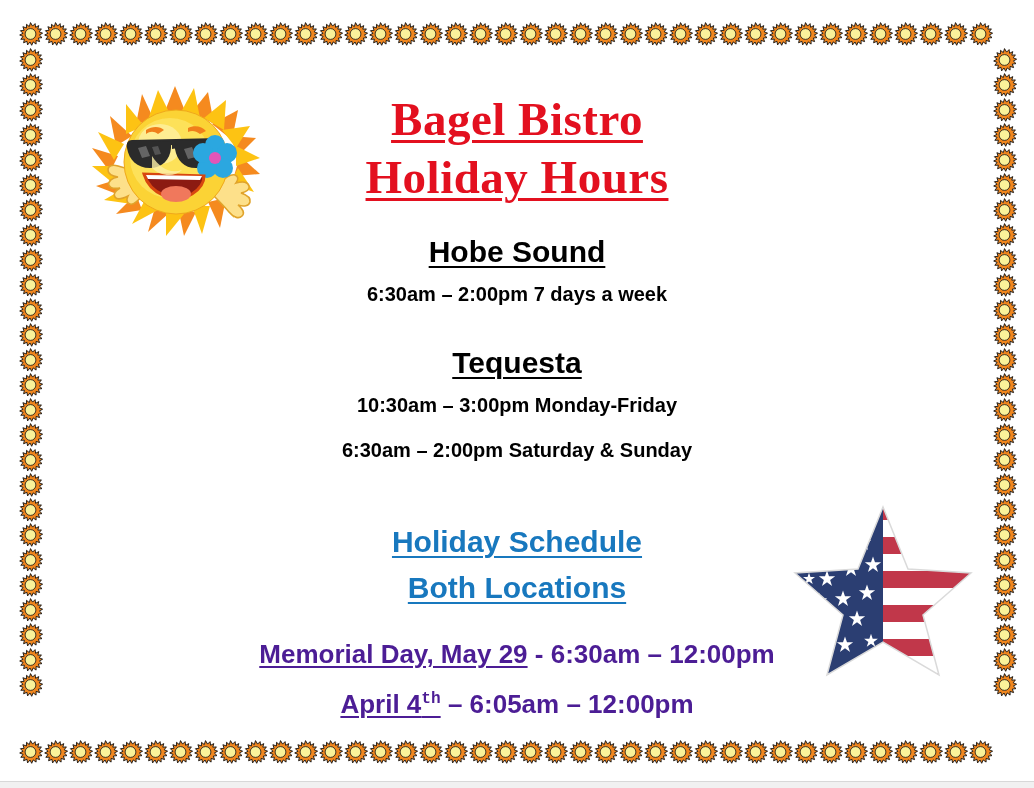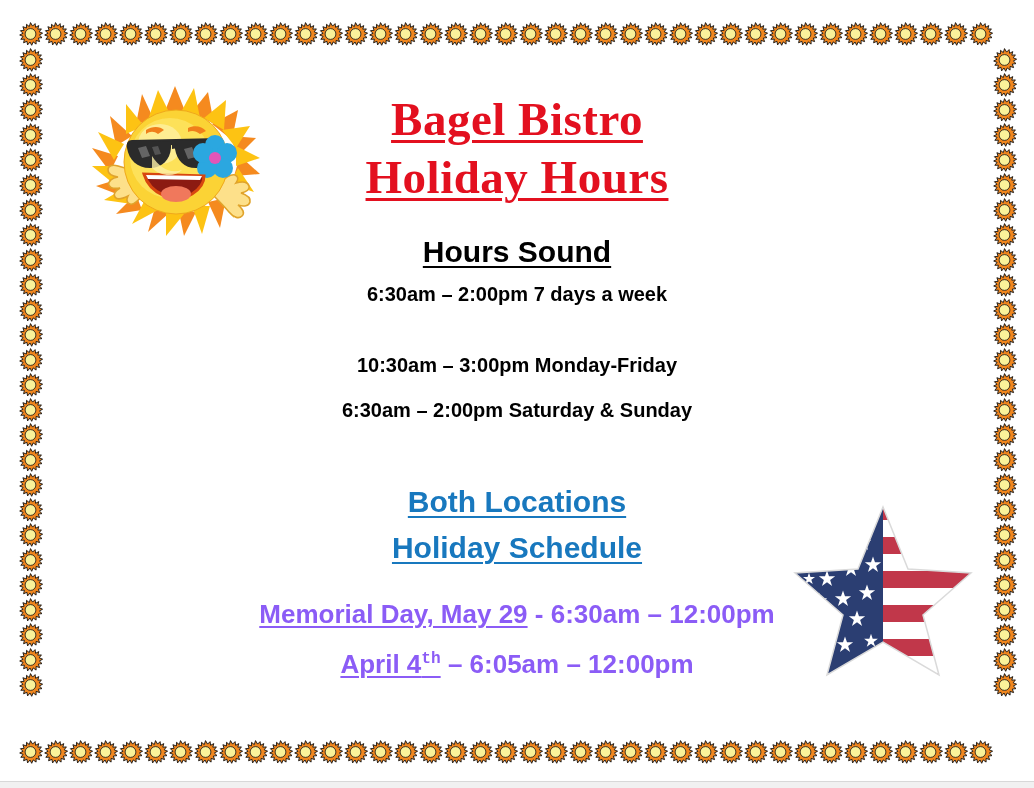--- a/index.html
+++ b/index.html
@@ -101,21 +101,21 @@
     color: #1878BE;
     font-weight: bold;
     font-size: 30px;
     line-height: 46px;
     text-decoration: underline;
     text-decoration-thickness: 2px;
     text-underline-offset: 4px;
     display: inline-block;
   }
   .holiday-row {
-    color: #8b5cf6;
+    color: #4c1d95;
     font-weight: bold;
     font-size: 26px;
     line-height: 50px;
   }
   .holiday-row .u {
     text-decoration: underline;
     text-decoration-thickness: 2px;
     text-underline-offset: 3px;
   }
   .holiday-row sup {
@@ -1023,36 +1023,39 @@
 
     <div class="title title-line1">
       <span class="ul">Bagel Bistro</span>
     </div>
     <div class="title">
       <span class="ul">Holiday Hours</span>
     </div>
 
     <div class="section">
       <div>
-        <span class="loc-name">Hours Sound</span>
+        <span class="loc-name">Hobe Sound</span>
       </div>
       <div class="hours-line">6:30am – 2:00pm 7 days a week</div>
     </div>
 
     <div class="section">
+      <div>
+        <span class="loc-name">Tequesta</span>
+      </div>
       <div class="hours-line">10:30am – 3:00pm Monday-Friday</div>
       <div class="hours-line">6:30am – 2:00pm Saturday &amp; Sunday</div>
     </div>
 
     <div class="holiday-block">
       <div>
+        <span class="holiday-head"> Holiday Schedule</span>
+      </div>
+      <div>
         <span class="holiday-head">Both Locations</span>
-      </div>
-      <div>
-        <span class="holiday-head"> Holiday Schedule</span>
       </div>
 
       <div class="holiday-row holiday-first">
         <span class="u">Memorial Day, May 29</span><span> - 6:30am – 12:00pm</span>
       </div>
 
       <div class="holiday-row">
         <span class="u"><span>April 4</span><sup>th</sup></span><span> – 6:05am – 12:00pm</span>
       </div>
     </div>

